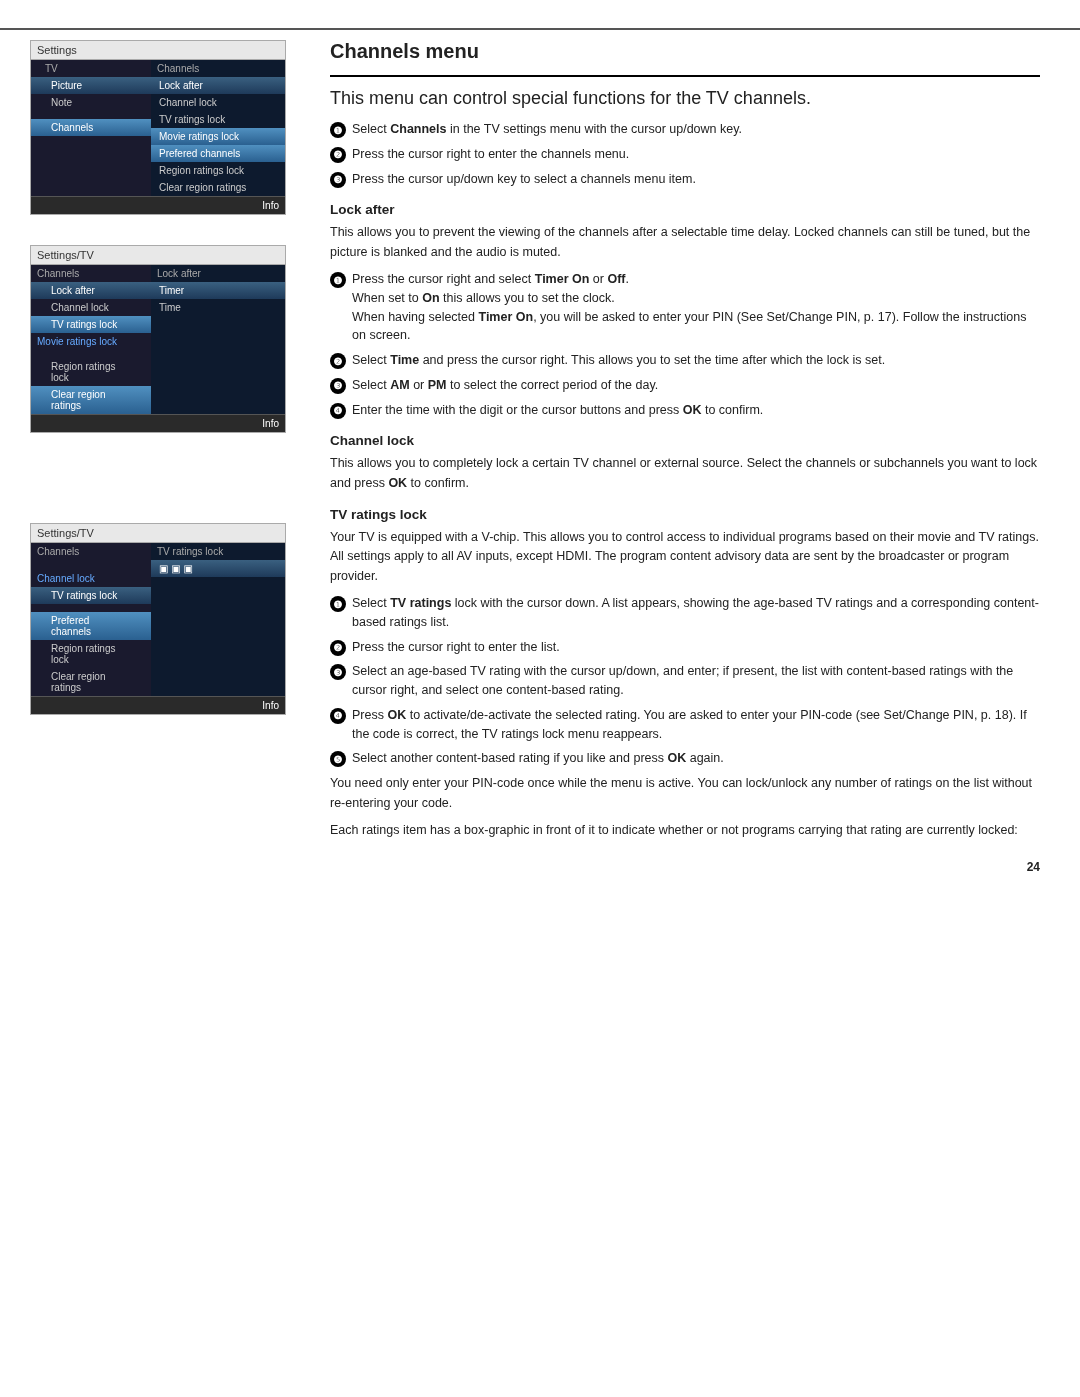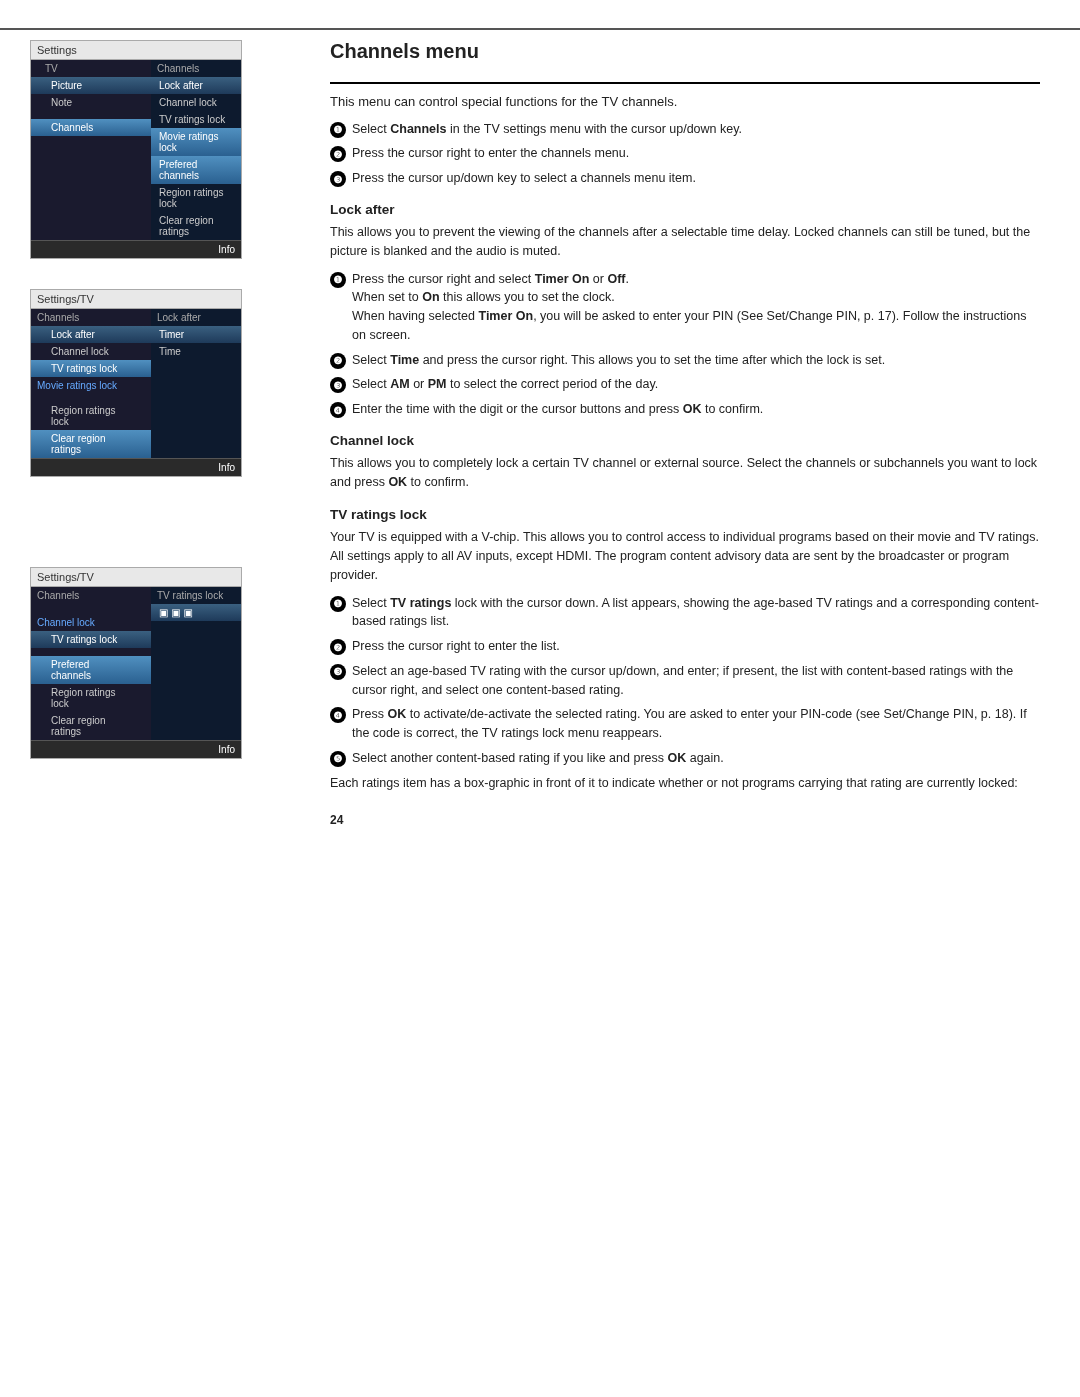--- a/index.html
+++ b/index.html
@@ -29,21 +29,21 @@
       flex: 1;
       padding: 30px 40px 30px 20px;
     }
 
     
     .menu-panel {
       border: 1px solid #aaa;
       background: #fff;
       font-size: 11px;
       color: #222;
-      width: 212px;
+      width: 256px;
     }
 
     .menu-panel .panel-header {
       background: #e8e8e8;
       padding: 3px 6px;
       font-size: 11px;
       color: #333;
       border-bottom: 1px solid #aaa;
     }
 
@@ -104,25 +104,25 @@
       flex: 1;
       background: #0d1a2e;
     }
 
     
     .section-title {
       font-size: 20px;
       font-weight: bold;
       margin-bottom: 8px;
       border-bottom: 2px solid #000;
-      padding-bottom: 19px;
+      padding-bottom: 12px;
     }
 
     .intro-text {
-      font-size: 13px;
+      font-size: 18px;
       margin-bottom: 8px;
       line-height: 1.5;
     }
 
     .numbered-item {
       display: flex;
       align-items: flex-start;
       margin-bottom: 6px;
       font-size: 12.5px;
       line-height: 1.5;
@@ -178,21 +178,21 @@
       line-height: 1.55;
       margin-bottom: 3px;
       list-style: none;
     }
 
     .bullet-list li::before {
       content: "• ";
     }
 
     .page-number {
-      text-align: left;
+      text-align: right;
       font-size: 12px;
       margin-top: 20px;
       font-weight: bold;
     }
   </style>
 </head>
 <body>
 
 <div style="position:absolute; top:28px; left:0; right:0; height:2px; background:#555; z-index:10;"></div>
 
@@ -350,18 +350,19 @@
   </div>
   <div class="numbered-item">
     <span class="num-circle">❹</span>
     <span>Press <b>OK</b> to activate/de-activate the selected rating. You are asked to enter your PIN-code (see Set/Change PIN, p. 18). If the code is correct, the TV ratings lock menu reappears.</span>
   </div>
   <div class="numbered-item">
     <span class="num-circle">❺</span>
     <span>Select another content-based rating if you like and press <b>OK</b> again.</span>
   </div>
 
+  <p class="body-text">You need only enter your PIN-code once while the menu is active. You can lock/unlock any number of ratings on the list without re-entering your code.</p>
   <p class="body-text">Each ratings item has a box-graphic in front of it to indicate whether or not programs carrying that rating are currently locked:</p>
 
 
   <div class="page-number">24</div>
 
 </div>
 
 </body></html>

